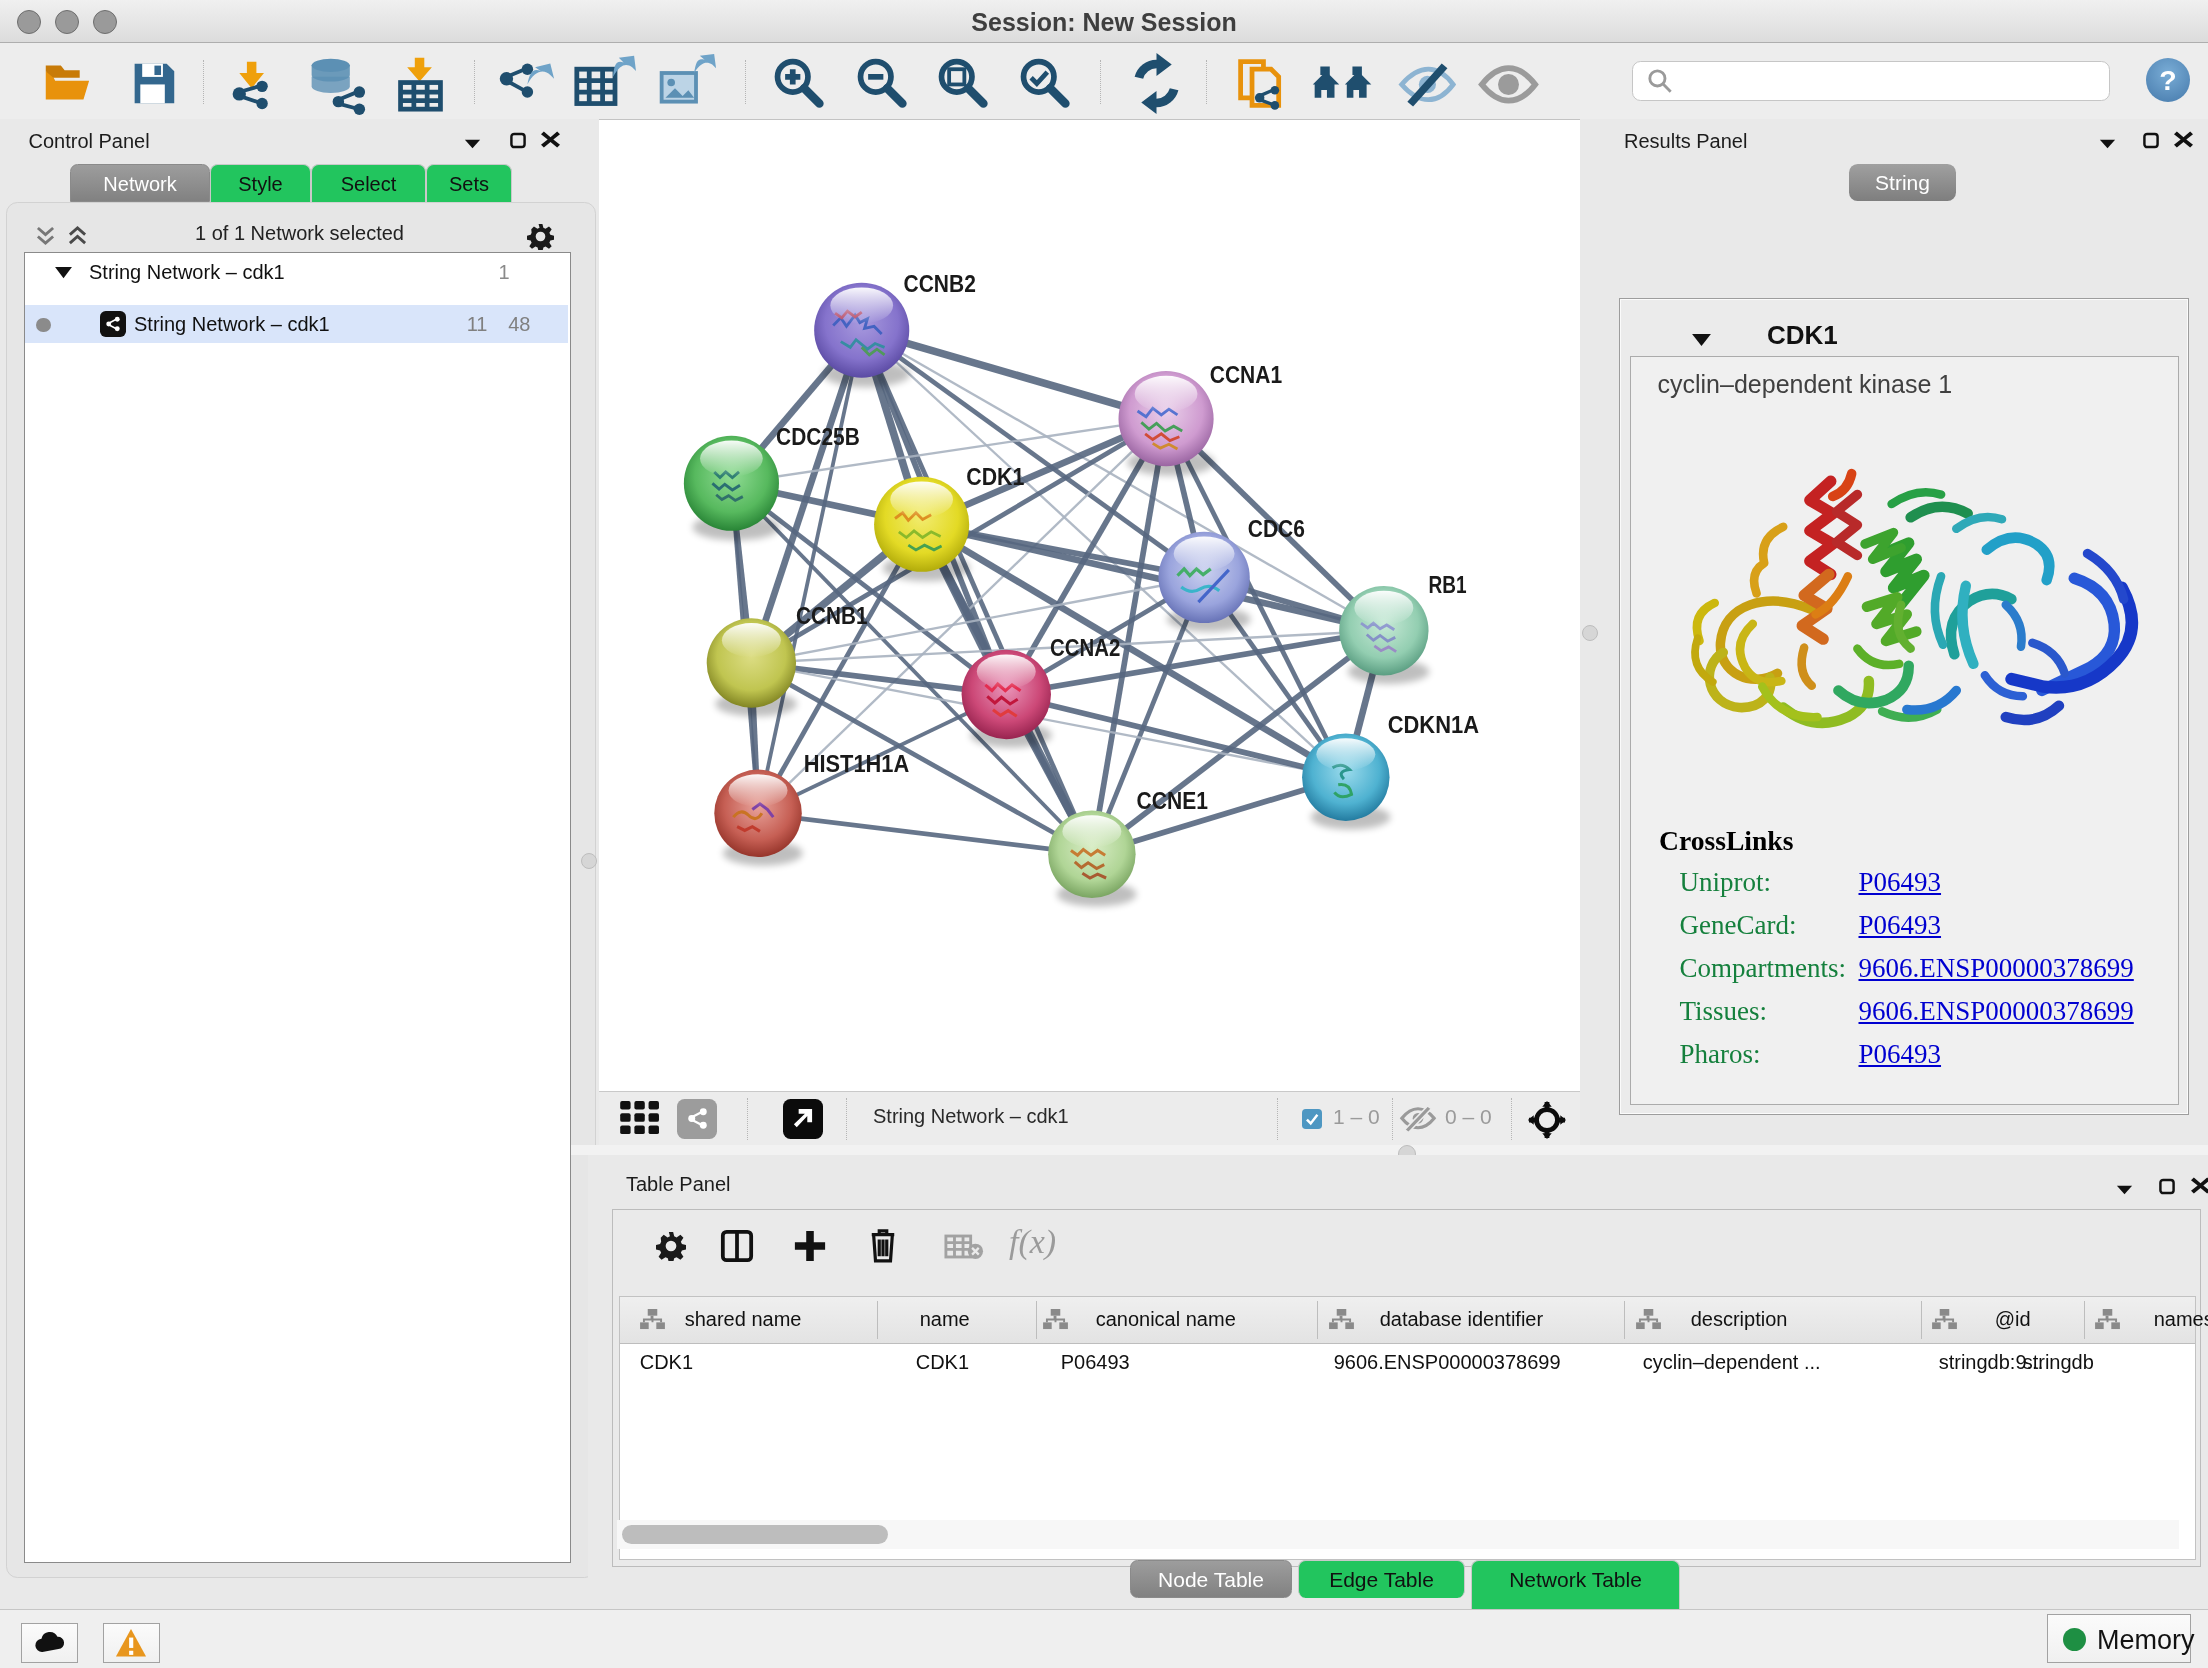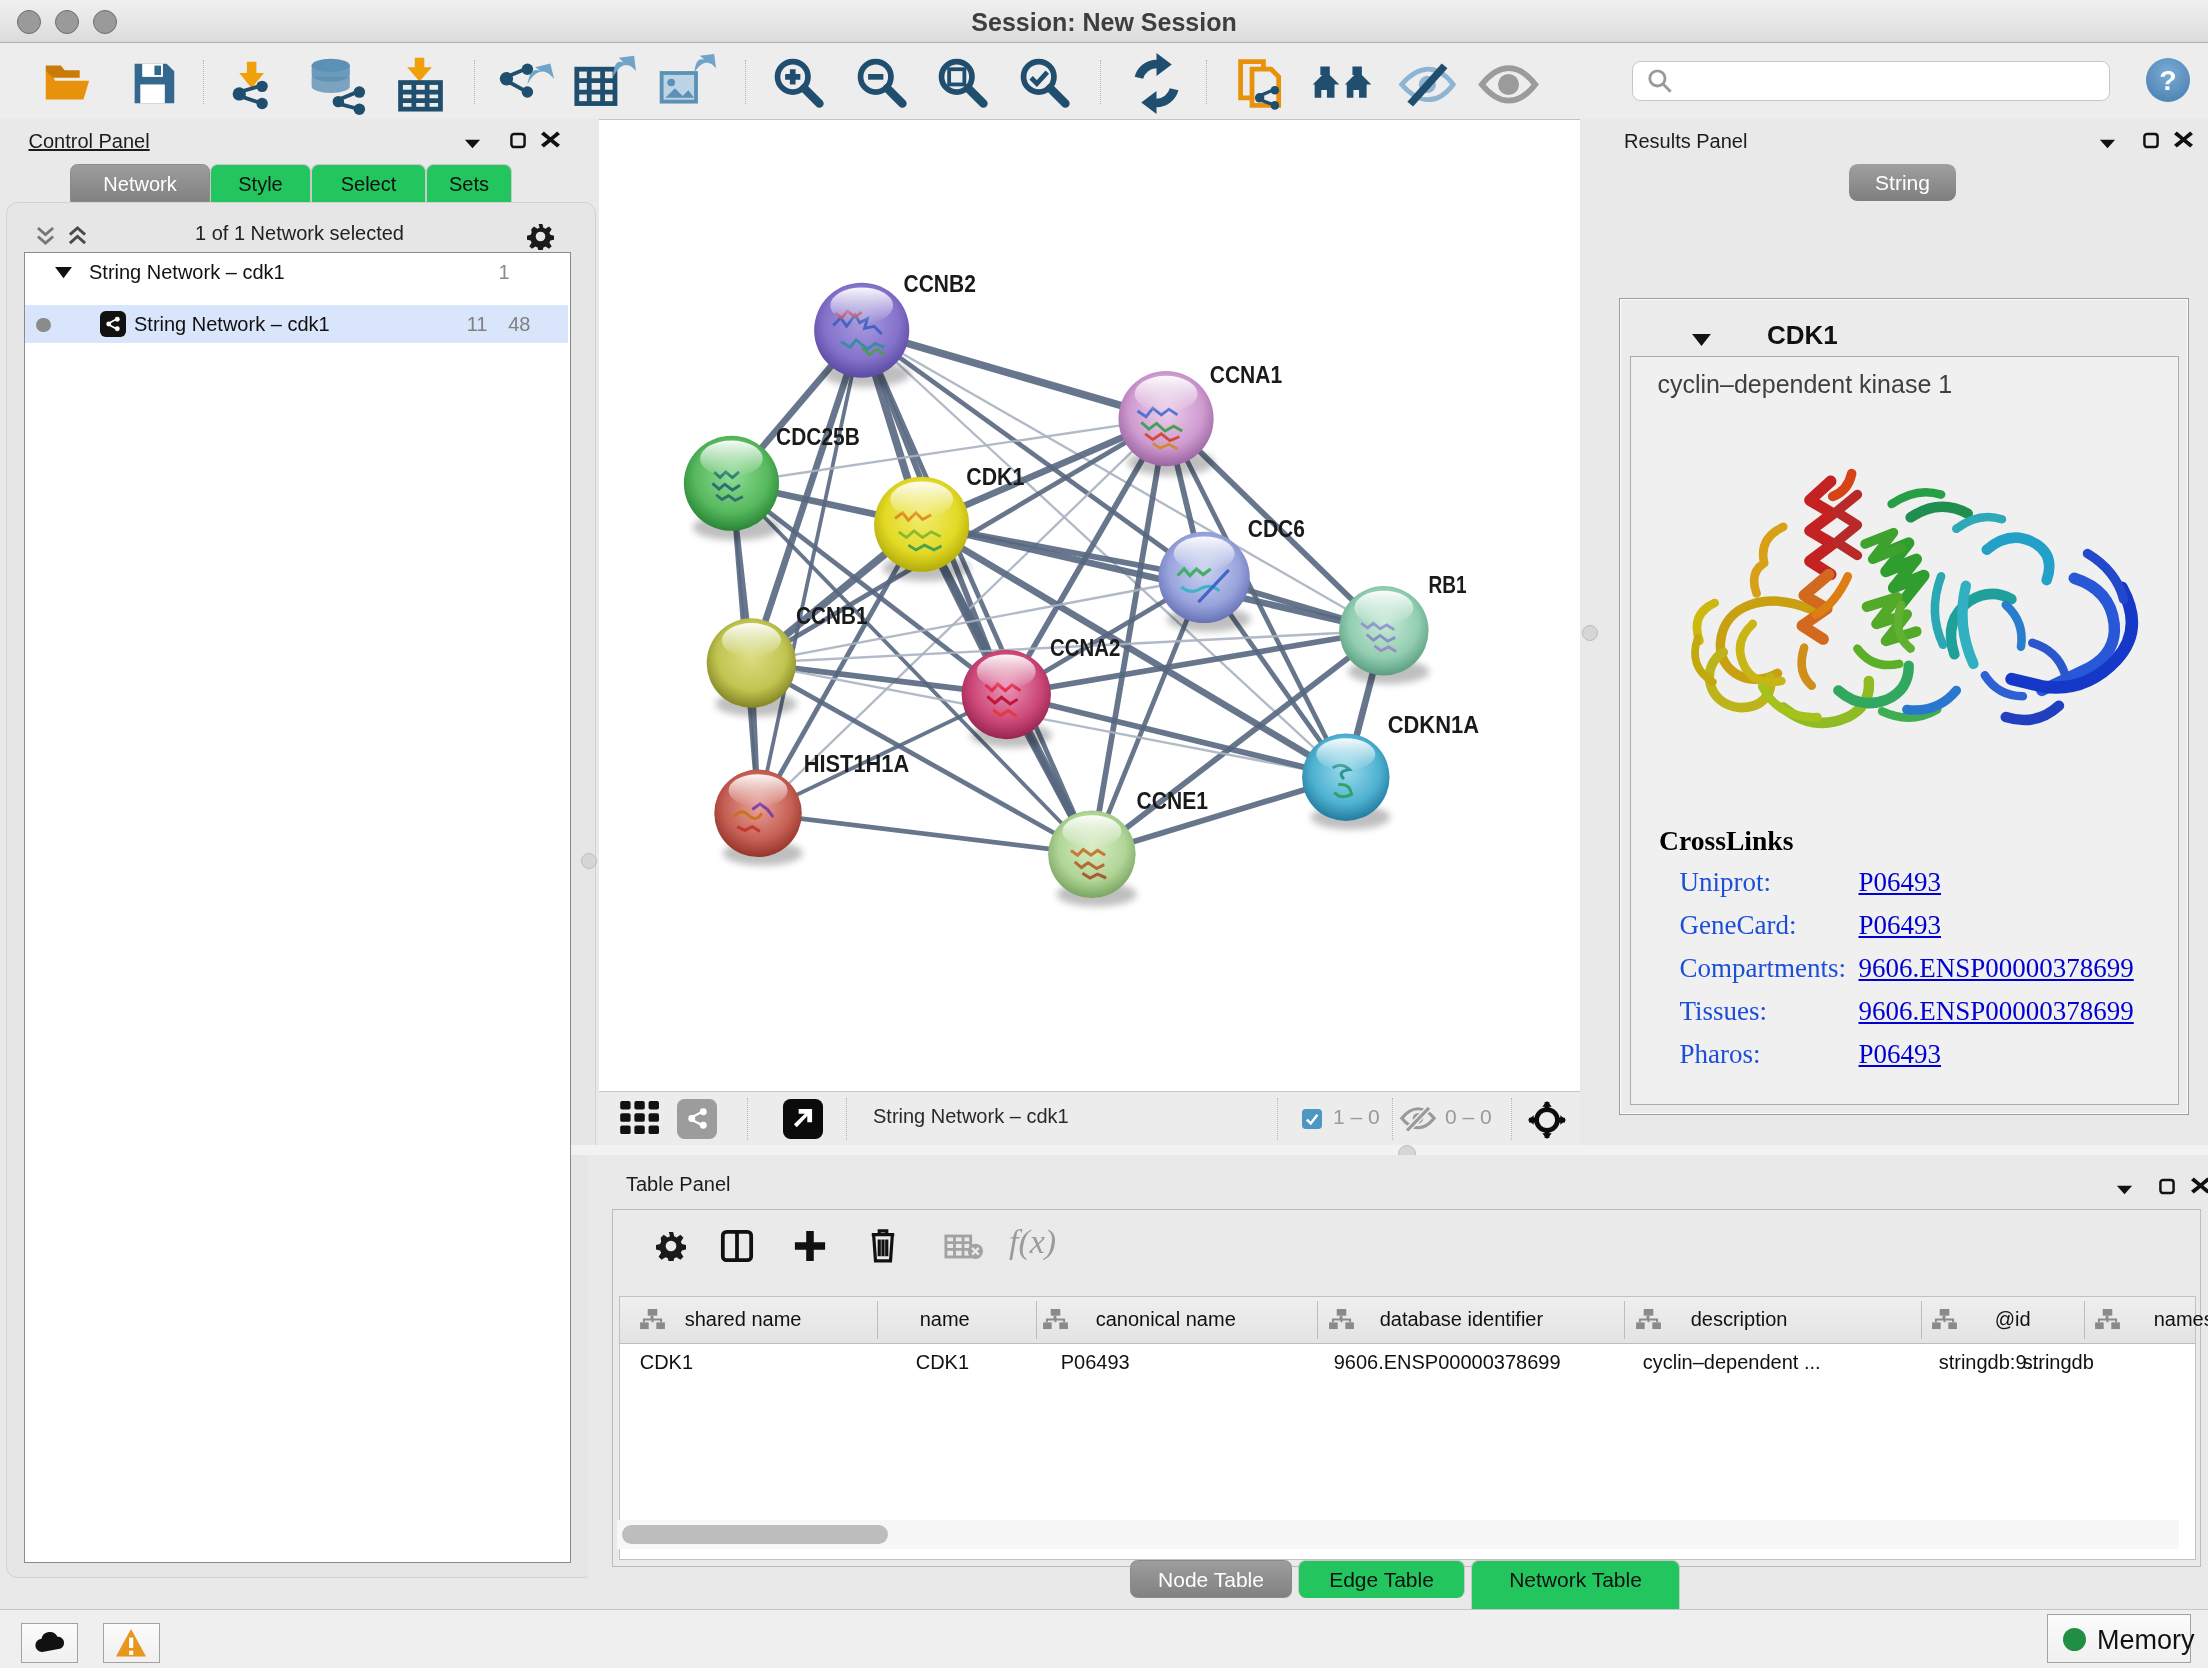--- a/index.html
+++ b/index.html
@@ -176,21 +176,21 @@
     </svg>
     <div id="searchbox">
         <svg width="28.5" height="28.5" style="position:absolute;left:13.3px;top:4.8px;" viewBox="0 0 30 30">
           <circle cx="12" cy="12" r="8" fill="none" stroke="#9a9a9a" stroke-width="3"></circle>
           <path d="M18 18 L26 26" stroke="#9a9a9a" stroke-width="3"></path>
         </svg>
       </div>
     <div id="helpbtn">?</div>
   </div>
   <div id="cpanel" class="abs">
-    <div class="phead" style="position:absolute;left:28.5px;top:10.5px;text-decoration:underline;">Control Panel</div>
+    <div class="phead" style="position:absolute;left:28.5px;top:10.5px;">Control Panel</div>
     <svg class="pctrl" style="left:463px;top:15px;" width="19" height="13.3" viewBox="0 0 20 14">
         <path d="M2 3 h16 l-8 9 z" fill="#111"></path>
       </svg>
     <svg class="pctrl" style="left:510px;top:12.4px;" width="16" height="16" viewBox="0 0 17 17">
         <rect x="1.5" y="1.5" width="14" height="14" rx="3" fill="none" stroke="#111" stroke-width="2.6"></rect>
       </svg>
     <svg class="pctrl" style="left:541px;top:11.4px;" width="19" height="18" viewBox="0 0 20 19">
         <path d="M3 1 L10 7 L17 1 L20 4 L13 9.5 L20 15 L17 18 L10 12 L3 18 L0 15 L7 9.5 L0 4 Z" fill="#111"></path>
       </svg>
     <div style="position:absolute;left:5.7px;top:83px;width:588px;height:1374px;background:#e6e6e6;border:1px solid #d2d2d2;border-radius:11.4px;"></div>
@@ -594,21 +594,21 @@
             <path d="M474 132 q24 44 -6 76 q-32 34 -76 28 l-34 -8" stroke="#1638c8" stroke-width="13"></path>
             <path d="M438 96 q30 18 38 48" stroke="#2448cc" stroke-width="10"></path>
             <path d="M300 240 q-20 24 -52 20" stroke="#2878d0" stroke-width="10"></path>
             <path d="M330 224 q14 22 40 22" stroke="#2c60d4" stroke-width="9"></path>
             <path d="M242 150 q-10 30 10 46" stroke="#62b030" stroke-width="9"></path>
             <path d="M352 150 q20 18 16 44" stroke="#2a7ccc" stroke-width="9"></path>
             <path d="M380 190 q26 8 34 32" stroke="#2a58cc" stroke-width="9"></path>
           </g>
         </svg>
         <div style="position:absolute;left:28.5px;top:468px;font-family:'Liberation Serif',serif;font-size:27.6px;font-weight:bold;color:#000;">CrossLinks</div>
-        <div style="position:absolute;left:49px;top:504px;font-family:'Liberation Serif',serif;font-size:27px;color:#1d4ed8;line-height:43px;">
+        <div style="position:absolute;left:49px;top:504px;font-family:'Liberation Serif',serif;font-size:27px;color:#15803d;line-height:43px;">
           <div>Uniprot:</div>
             <div>GeneCard:</div>
             <div>Compartments:</div>
             <div>Tissues:</div>
             <div>Pharos:</div>
         </div>
         <div style="position:absolute;left:228px;top:504px;font-family:'Liberation Serif',serif;font-size:27px;color:#0000d0;line-height:43px;text-decoration:underline;">
           <div>P06493</div>
             <div>P06493</div>
             <div>9606.ENSP00000378699</div>

